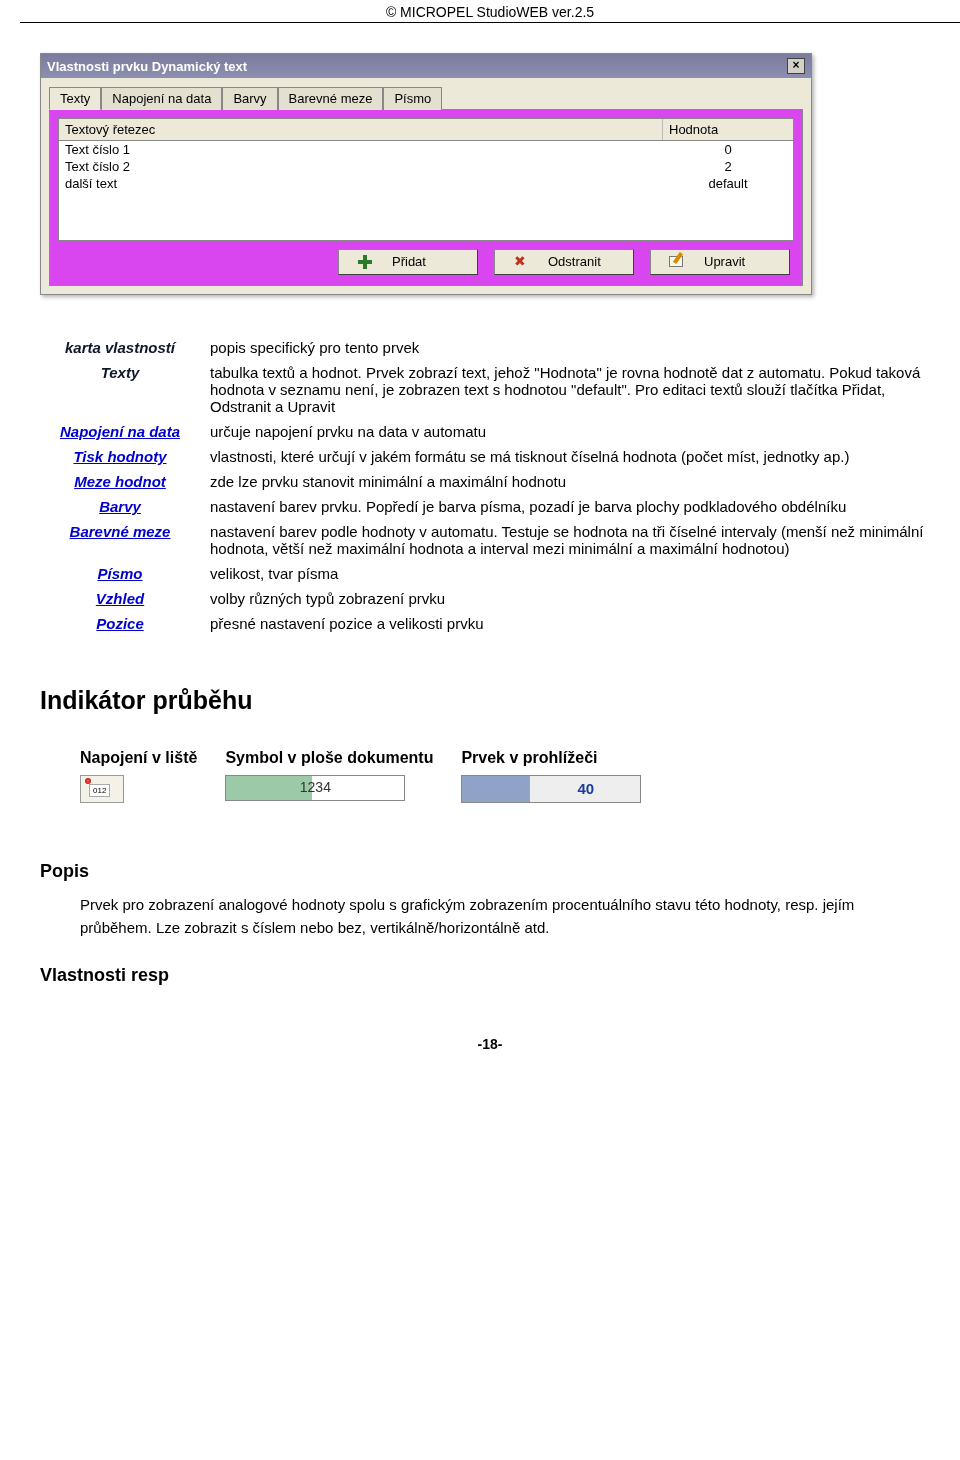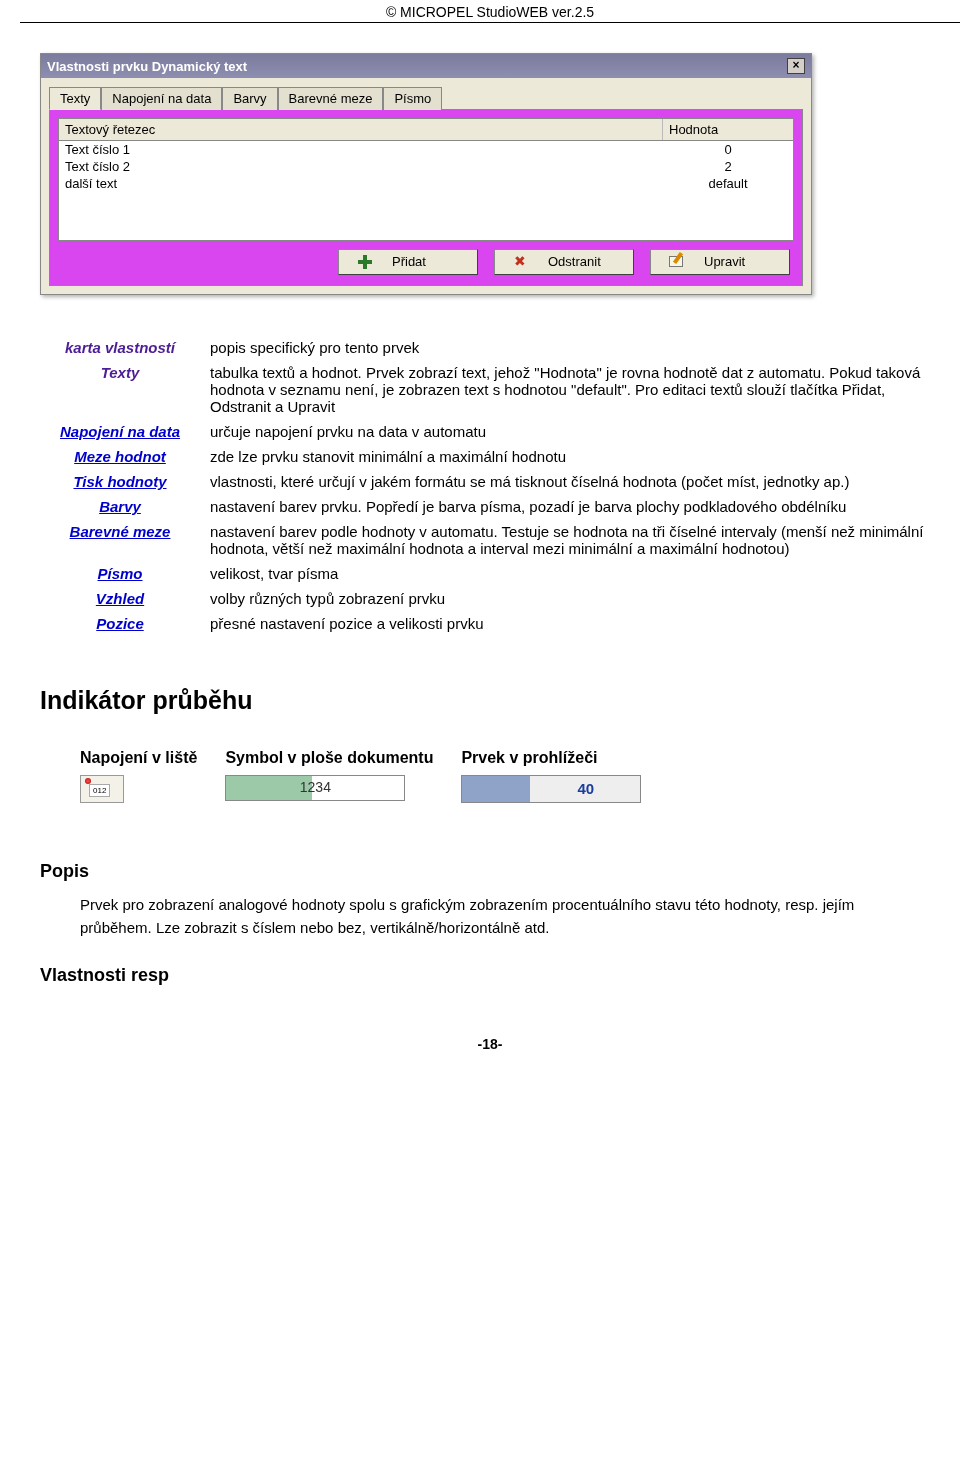--- a/index.html
+++ b/index.html
@@ -135,21 +135,21 @@
     margin-left: 0px;
   }
   table.props td {
     padding: 4px 10px;
     vertical-align: top;
   }
   table.props td:first-child {
     width: 160px;
     font-style: italic;
     font-weight: bold;
-    color: #4c1d95;
+    color: #0f172a;
     text-align: center;
   }
   table.props td.link { color:#0000cc; text-decoration:underline;}
   .normal { color:#111; font-style:italic; font-weight:bold;}
   
   h2.section {
     font-family: Arial, sans-serif;
     font-size: 25px;
     font-weight: bold;
     margin: 0 0 30px 0;
@@ -268,26 +268,26 @@
     </tr>
     <tr>
       <td class="normal">Texty</td>
       <td>tabulka textů a hodnot. Prvek zobrazí text, jehož "Hodnota" je rovna hodnotě dat z automatu. Pokud taková hodnota v seznamu není, je zobrazen text s hodnotou "default". Pro editaci textů slouží tlačítka Přidat, Odstranit a Upravit</td>
     </tr>
     <tr>
       <td class="link">Napojení na data</td>
       <td>určuje napojení prvku na data v automatu</td>
     </tr>
     <tr>
+      <td class="link">Tisk hodnoty</td>
+      <td>vlastnosti, které určují v jakém formátu se má tisknout číselná hodnota (počet míst, jednotky ap.)</td>
+    </tr>
+    <tr>
       <td class="link">Meze hodnot</td>
       <td>zde lze prvku stanovit minimální a maximální hodnotu</td>
-    </tr>
-    <tr>
-      <td class="link">Tisk hodnoty</td>
-      <td>vlastnosti, které určují v jakém formátu se má tisknout číselná hodnota (počet míst, jednotky ap.)</td>
     </tr>
     <tr>
       <td class="link">Barvy</td>
       <td>nastavení barev prvku. Popředí je barva písma, pozadí je barva plochy podkladového obdélníku</td>
     </tr>
     <tr>
       <td class="link">Barevné meze</td>
       <td>nastavení barev podle hodnoty v automatu. Testuje se hodnota na tři číselné intervaly (menší než minimální hodnota, větší než maximální hodnota a interval mezi minimální a maximální hodnotou)</td>
     </tr>
     <tr>

